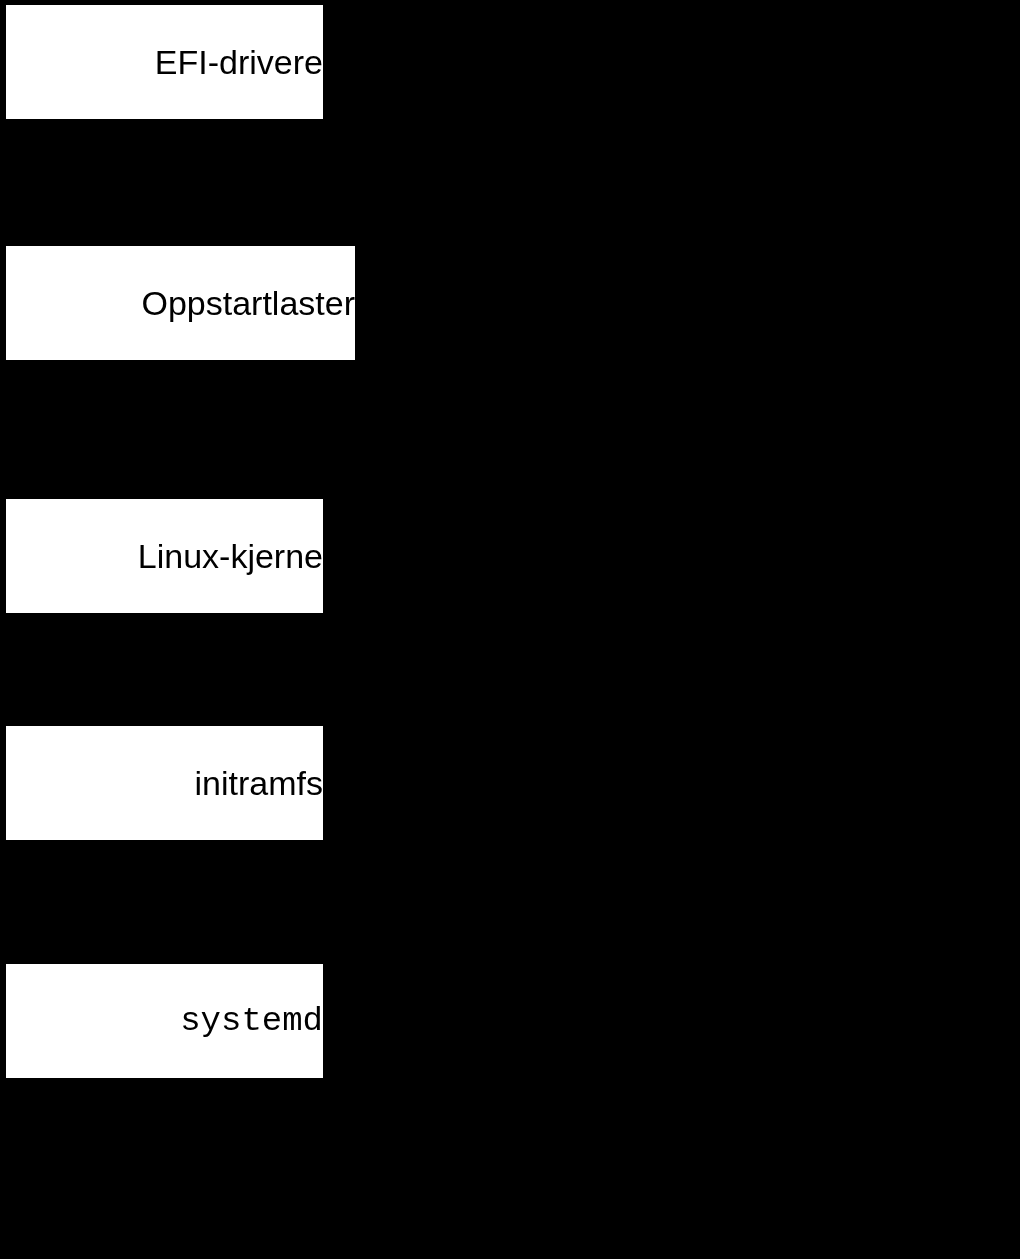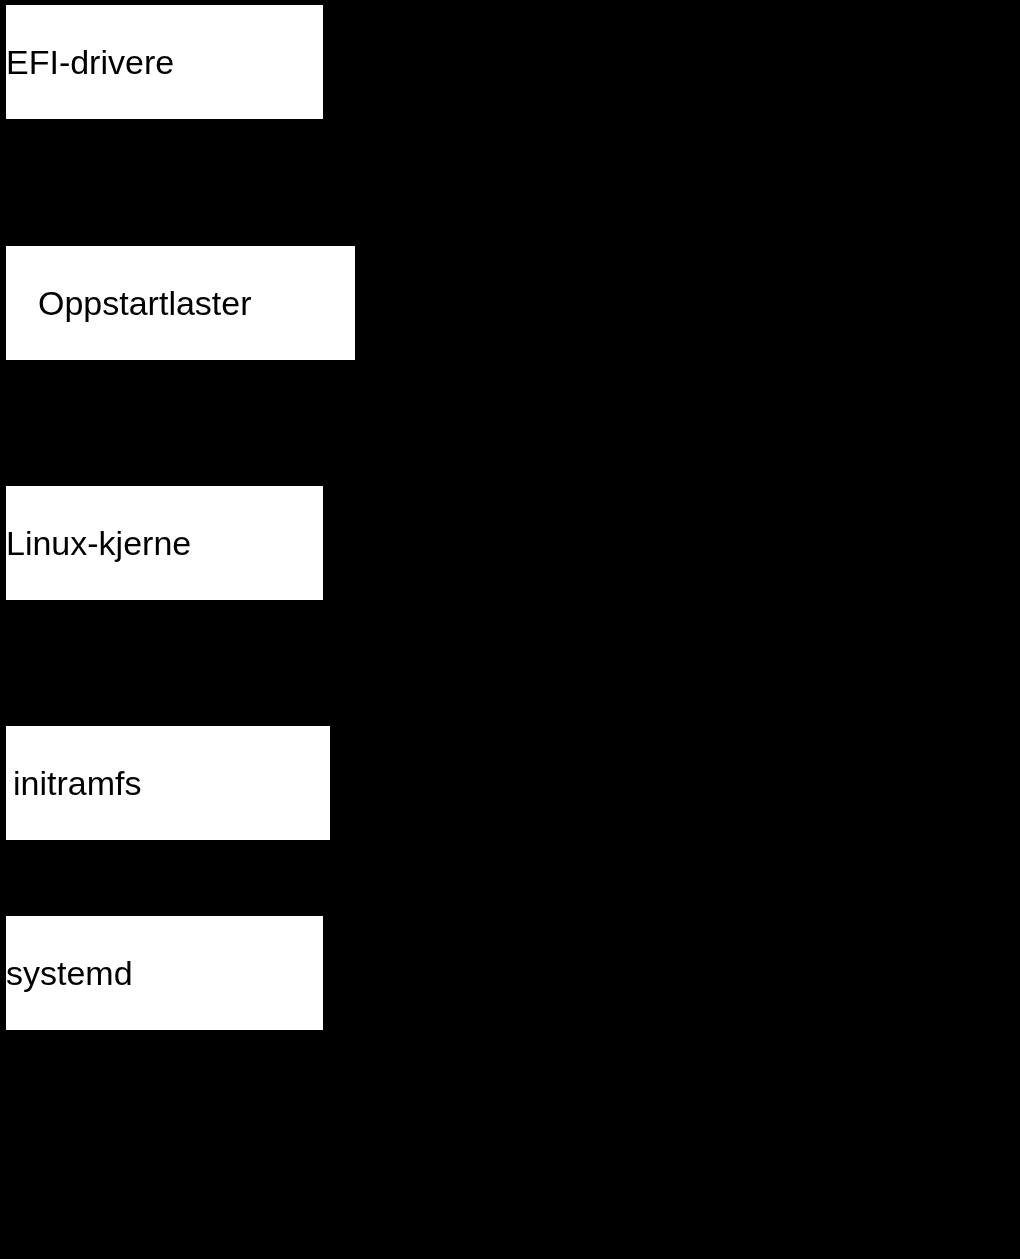--- a/index.html
+++ b/index.html
@@ -16,33 +16,33 @@
     font-family: "Liberation Sans", "DejaVu Sans", sans-serif;
   }
   .node {
     position: absolute;
     left: 6px;
     width: 317px;
     height: 114px;
     background: #ffffff;
     display: flex;
     align-items: center;
-    justify-content: flex-start;
+    justify-content: flex-end;
   }
   .node-label {
     color: #000000;
     font-size: 34px;
     line-height: 1;
     white-space: nowrap;
   }
   .node-1 { top: 5px; }
   .node-2 { top: 246px; padding-left: 32px; }
-  .node-3 { top: 486px; }
-  .node-4 { top: 726px; padding-left: 7px; }
-  .node-5 { top: 916px; }
+  .node-3 { top: 499px; }
+  .node-4 { top: 726px; }
+  .node-5 { top: 964px; font-family: Liberation Mono, monospace; }
 </style>
 </head>
 <body>
 
 <div class="canvas">
 
   <div class="node node-1">
     <span class="node-label">EFI-drivere</span>
   </div>
 

